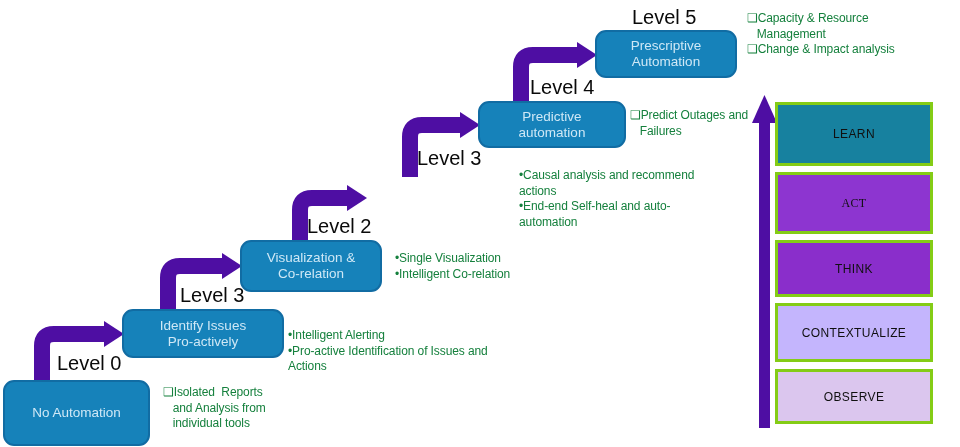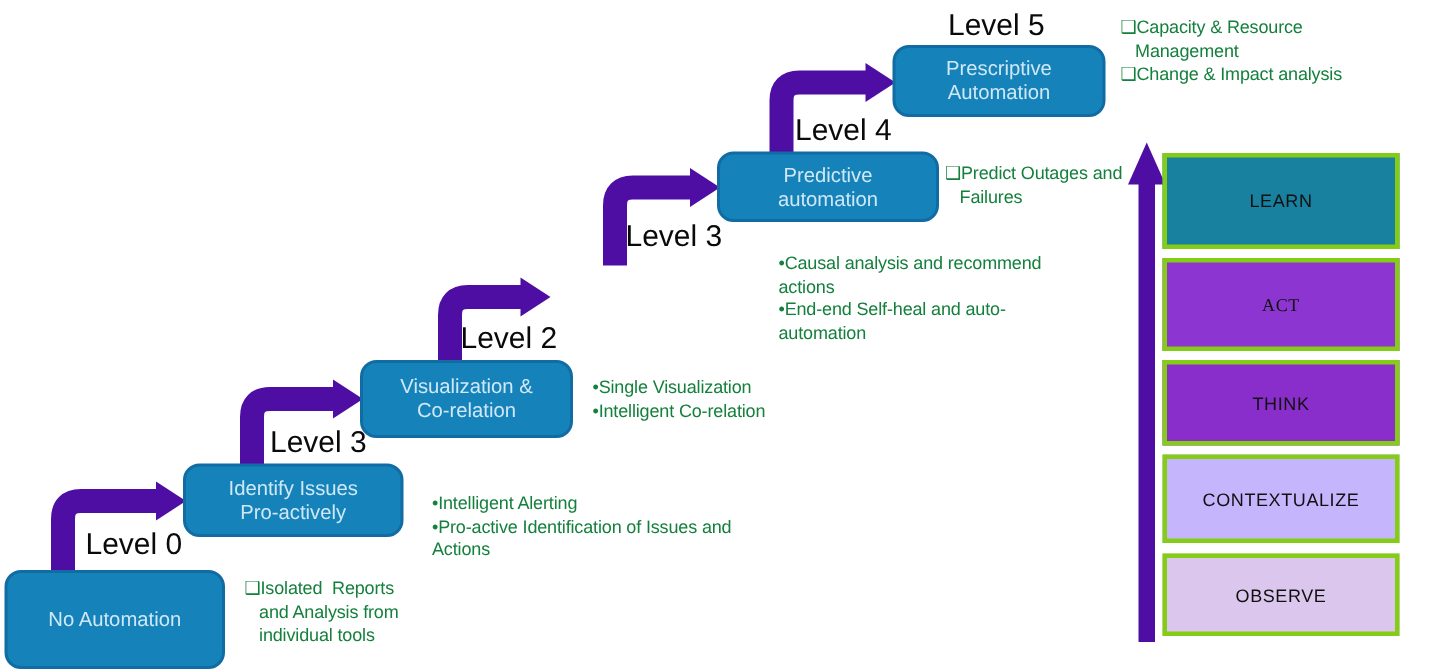--- a/index.html
+++ b/index.html
@@ -61,21 +61,21 @@
 
   <div class="lvl-label" style="left:57px;top:352px">Level 0</div>
   <div class="lvl-box" style="left:3px;top:380px;width:147px;height:66px">
     <span>No Automation</span>
   </div>
   <div class="lvl-desc" style="left:163px;top:385px">❑Isolated  Reports
    and Analysis from
    individual tools</div>
 
   <div class="lvl-label" style="left:180px;top:284px">Level 3</div>
-  <div class="lvl-box" style="left:122px;top:309px;width:147px;height:49px">
+  <div class="lvl-box" style="left:122px;top:309px;width:162px;height:49px">
     <span>Identify Issues
 Pro-actively</span>
   </div>
   <div class="lvl-desc" style="left:288px;top:328px">•Intelligent Alerting
 •Pro-active Identification of Issues and
 Actions</div>
 
   <div class="lvl-label" style="left:307px;top:215px">Level 2</div>
   <div class="lvl-box" style="left:240px;top:240px;width:142px;height:52px">
     <span>Visualization &amp;

